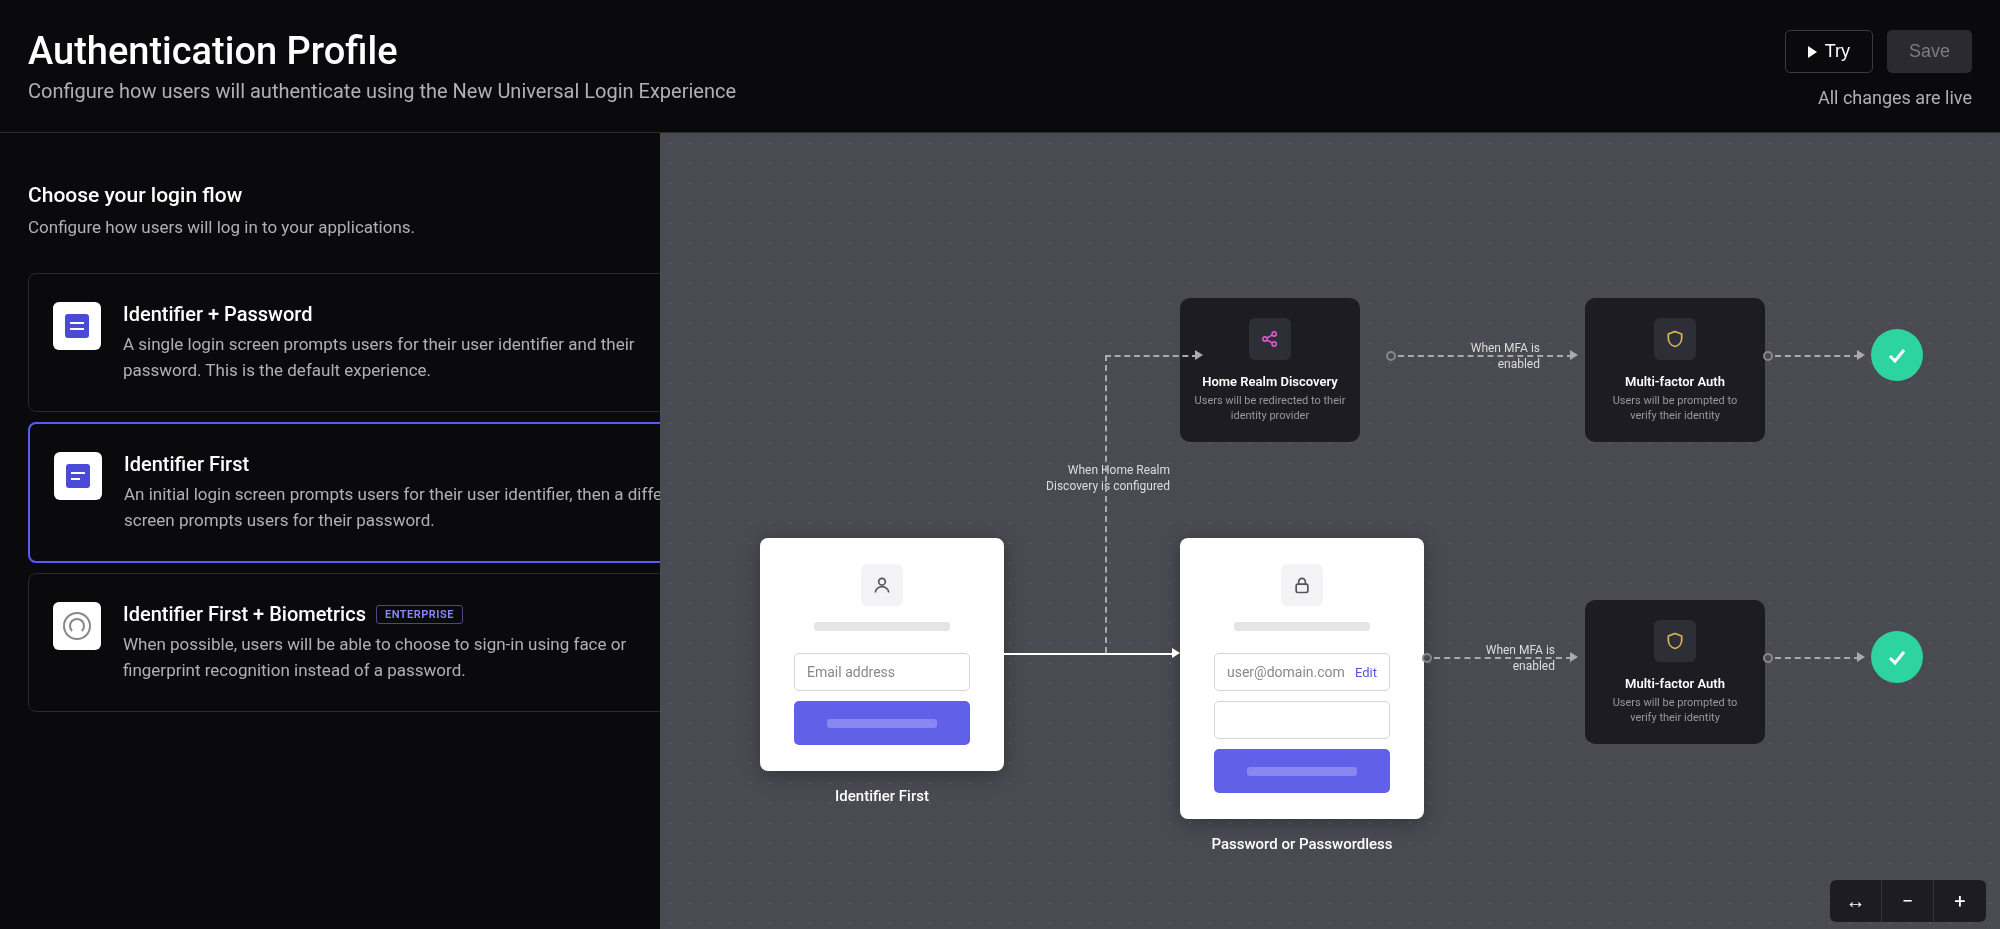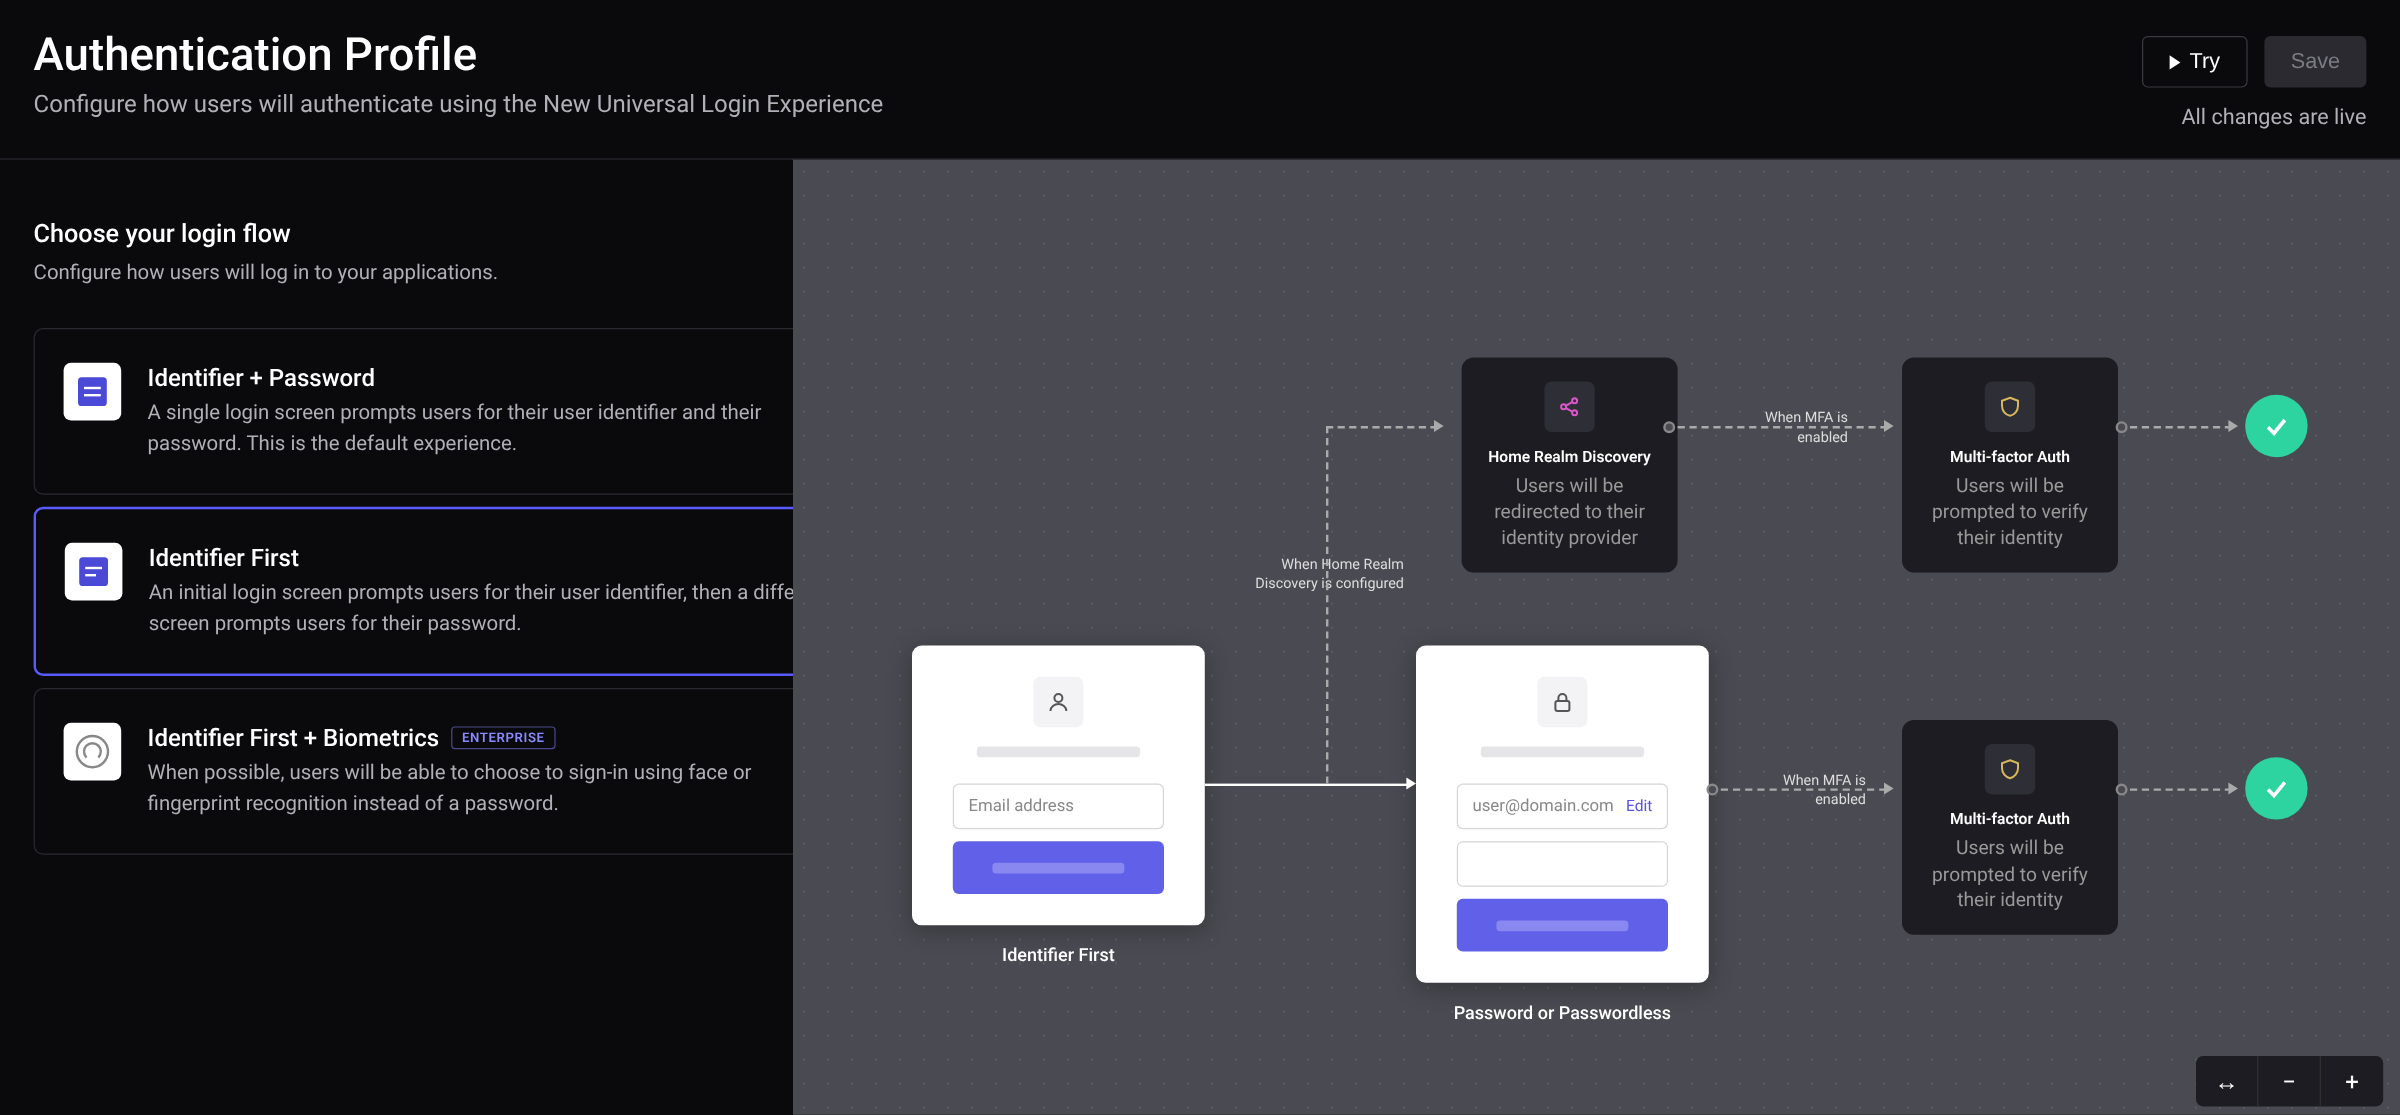--- a/index.html
+++ b/index.html
@@ -7,21 +7,21 @@
       font-family: -apple-system, BlinkMacSystemFont, "Segoe UI", Roboto, sans-serif;
       background: #0a0a0d;
       color: #e5e5e5;
       width: 2000px;
       height: 929px;
       overflow: hidden;
     }
     .header {
       display: flex;
       justify-content: space-between;
-      align-items: flex-start;
+      align-items: center;
       padding: 24px 28px 24px 28px;
       border-bottom: 1px solid #2a2a30;
     }
     .header-left h1 { font-size: 38px; font-weight: 500; color: #fff; margin-bottom: 6px; }
     .header-left p { font-size: 20px; color: #b0b0b7; }
     .header-right { display: flex; flex-direction: column; align-items: flex-end; gap: 14px; margin-top: 6px;}
     .header-buttons { display: flex; gap: 14px; }
     .btn {
       padding: 10px 22px;
       border-radius: 5px;
@@ -99,21 +99,21 @@
     .node {
       position: absolute;
       background: #1c1c22;
       border-radius: 10px;
       width: 180px;
       padding: 20px 14px 18px;
       text-align: center;
     }
     .node-icon { width: 42px; height: 42px; background: #2e2e36; border-radius: 6px; margin: 0 auto 14px; display: flex; align-items: center; justify-content: center; font-size: 20px;}
     .node-title { font-size: 13px; font-weight: 600; color: #fff; margin-bottom: 5px;}
-    .node-desc { font-size: 16px; color: #999; line-height: 1.35;}
+    .node-desc { font-size: 11px; color: #999; line-height: 1.35;}
     .end-circle { position: absolute; width: 52px; height: 52px; background: #2dd4a0; border-radius: 50%; display:flex; align-items:center; justify-content:center;}
     .end-circle svg { width:24px; height:24px; stroke:#fff; stroke-width:3; fill:none;}
     .edge-label { position: absolute; font-size: 12px; color: #ddd; text-align: right; line-height:1.3;}
     .arrow-solid { position:absolute; border-top:2px solid #fff;}
     .arrow-dashed { position:absolute; border-top:2px dashed #aaa;}
     .arrow-head { position:absolute; width:0; height:0; border-left:8px solid #aaa; border-top:5px solid transparent; border-bottom:5px solid transparent;}
     .arrow-head.solid { border-left-color:#fff;}
     .port { position:absolute; width:10px; height:10px; border:2px solid #888; background:#4a4a52; border-radius:50%;}
     .controls { position:absolute; bottom:14px; right:14px; display:flex; background:#1c1c22; border-radius:6px; overflow:hidden;}
     .ctrl-btn { width:52px; height:42px; display:flex; align-items:center; justify-content:center; color:#fff; font-size:20px; cursor:pointer; border-right:1px solid #333;}
@@ -212,21 +212,21 @@
         <span>user@domain.com</span>
         <span class="edit-link">Edit</span>
       </div>
       <div class="flow-input empty"></div>
       <div class="flow-button">
           <div class="flow-button-label"></div>
         </div>
       <div class="flow-card-label">Password or Passwordless</div>
     </div>
 
-    <div class="node" style="left:558px; top:165px;">
+    <div class="node" style="left:520px; top:165px;">
       <div class="node-icon">
         <svg width="20" height="20" viewBox="0 0 24 24" fill="none" stroke="#d858c8" stroke-width="2">
             <circle cx="6" cy="12" r="2.5"></circle>
             <circle cx="17" cy="6" r="2.5"></circle>
             <circle cx="17" cy="18" r="2.5"></circle>
             <line x1="8" y1="11" x2="15" y2="7"></line>
             <line x1="8" y1="13" x2="15" y2="17"></line>
           </svg>
       </div>
       <div class="node-title">Home Realm Discovery</div>

